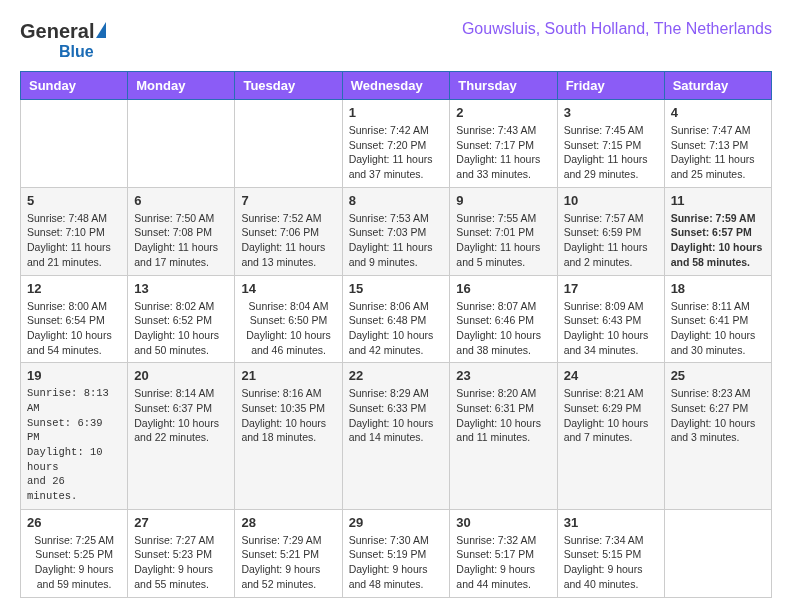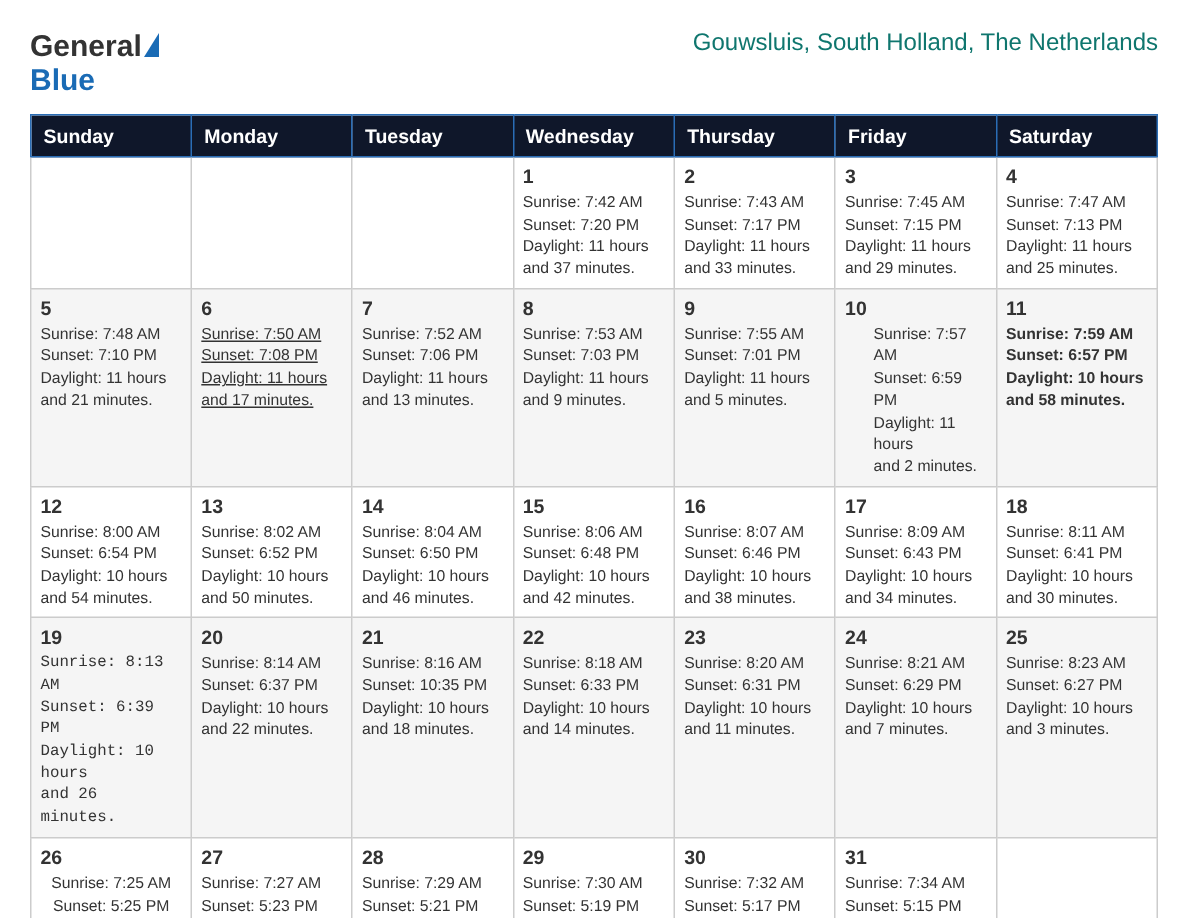--- a/index.html
+++ b/index.html
@@ -24,50 +24,51 @@
     .logo-text {
       display: flex;
       align-items: center;
     }
     .logo-general {
       font-size: 20px;
       font-weight: bold;
       color: #333;
     }
     .logo-blue {
-      font-size: 20px;
+      font-size: 16px;
       font-weight: bold;
       color: #1a6bb5;
+      margin-left: 39px;
     }
     .logo-triangle {
       width: 0;
       height: 0;
       border-left: 10px solid transparent;
       border-bottom: 16px solid #1a6bb5;
       margin-left: 2px;
       margin-top: -4px;
     }
     .title-block {
       text-align: right;
     }
     .month-title {
       font-size: 36px;
       font-weight: normal;
       color: #333;
     }
     .subtitle {
       font-size: 16px;
-      color: #0f766e;
+      color: #8b5cf6;
     }
     .calendar {
       width: 100%;
       border-collapse: collapse;
     }
     .calendar th {
-      background-color: #0f172a;
+      background-color: #8b5cf6;
       color: #fff;
       text-align: left;
       padding: 6px 8px;
       font-size: 13px;
       font-weight: bold;
       border: 1px solid #2a6db5;
     }
     .calendar td {
       border: 1px solid #ccc;
       vertical-align: top;
@@ -161,21 +162,21 @@
       <tr>
         <td>
           <span class="day-number">5</span>
           <div class="day-info" style="white-space: pre-line;">Sunrise: 7:48 AM
 Sunset: 7:10 PM
 Daylight: 11 hours
 and 21 minutes.</div>
         </td>
         <td>
           <span class="day-number">6</span>
-          <div class="day-info" style="white-space: pre-line; text-decoration: underline;">Sunrise: 7:50 AM
+          <div class="day-info" style="white-space: pre-line;">Sunrise: 7:50 AM
 Sunset: 7:08 PM
 Daylight: 11 hours
 and 17 minutes.</div>
         </td>
         <td>
           <span class="day-number">7</span>
           <div class="day-info" style="white-space: pre-line;">Sunrise: 7:52 AM
 Sunset: 7:06 PM
 Daylight: 11 hours
 and 13 minutes.</div>
@@ -189,21 +190,21 @@
         </td>
         <td>
           <span class="day-number">9</span>
           <div class="day-info" style="white-space: pre-line;">Sunrise: 7:55 AM
 Sunset: 7:01 PM
 Daylight: 11 hours
 and 5 minutes.</div>
         </td>
         <td>
           <span class="day-number">10</span>
-          <div class="day-info" style="white-space: pre-line; margin-left: 19px;">Sunrise: 7:57 AM
+          <div class="day-info" style="white-space: pre-line;">Sunrise: 7:57 AM
 Sunset: 6:59 PM
 Daylight: 11 hours
 and 2 minutes.</div>
         </td>
         <td>
           <span class="day-number">11</span>
           <div class="day-info" style="white-space: pre-line; font-weight: bold;">Sunrise: 7:59 AM
 Sunset: 6:57 PM
 Daylight: 10 hours
 and 58 minutes.</div>
@@ -219,21 +220,21 @@
         </td>
         <td>
           <span class="day-number">13</span>
           <div class="day-info" style="white-space: pre-line;">Sunrise: 8:02 AM
 Sunset: 6:52 PM
 Daylight: 10 hours
 and 50 minutes.</div>
         </td>
         <td>
           <span class="day-number">14</span>
-          <div class="day-info" style="white-space: pre-line;">Sunrise: 8:04 AM
+          <div class="day-info" style="white-space: pre-line; text-align: center;">Sunrise: 8:04 AM
 Sunset: 6:50 PM
 Daylight: 10 hours
 and 46 minutes.</div>
         </td>
         <td>
           <span class="day-number">15</span>
           <div class="day-info" style="white-space: pre-line;">Sunrise: 8:06 AM
 Sunset: 6:48 PM
 Daylight: 10 hours
 and 42 minutes.</div>
@@ -277,21 +278,21 @@
         </td>
         <td>
           <span class="day-number">21</span>
           <div class="day-info" style="white-space: pre-line;">Sunrise: 8:16 AM
 Sunset: 10:35 PM
 Daylight: 10 hours
 and 18 minutes.</div>
         </td>
         <td>
           <span class="day-number">22</span>
-          <div class="day-info" style="white-space: pre-line;">Sunrise: 8:18 AM
+          <div class="day-info" style="white-space: pre-line;">Sunrise: 8:29 AM
 Sunset: 6:33 PM
 Daylight: 10 hours
 and 14 minutes.</div>
         </td>
         <td>
           <span class="day-number">23</span>
           <div class="day-info" style="white-space: pre-line;">Sunrise: 8:20 AM
 Sunset: 6:31 PM
 Daylight: 10 hours
 and 11 minutes.</div>

